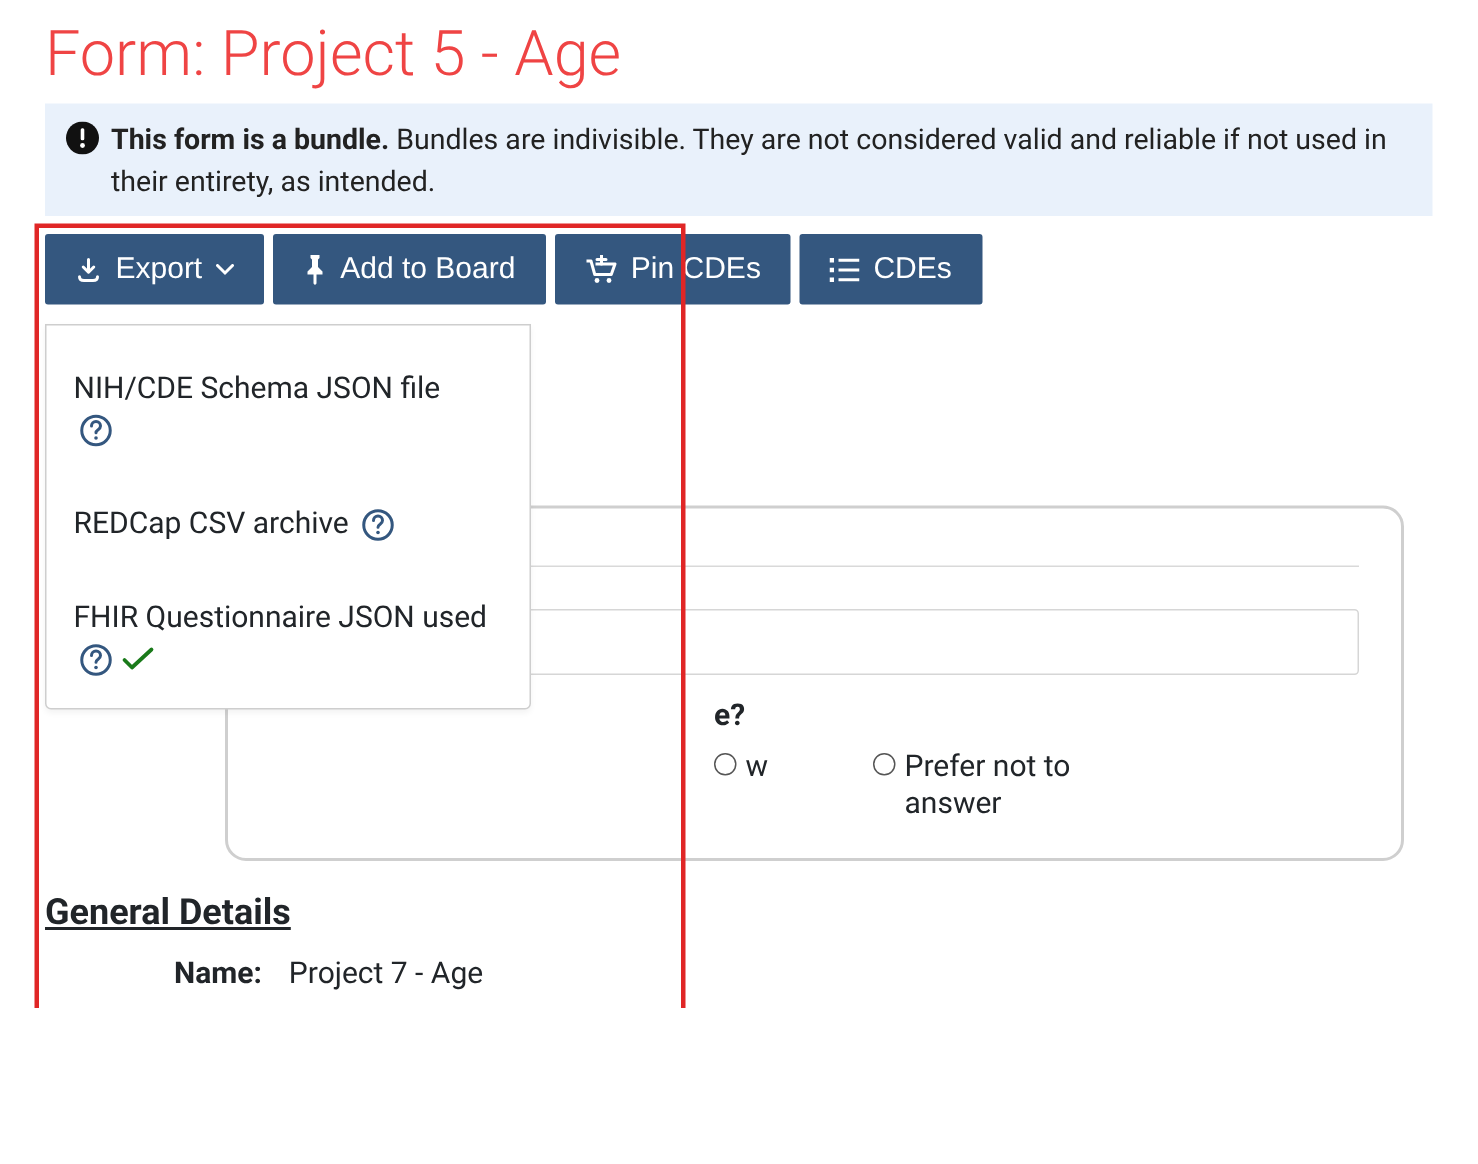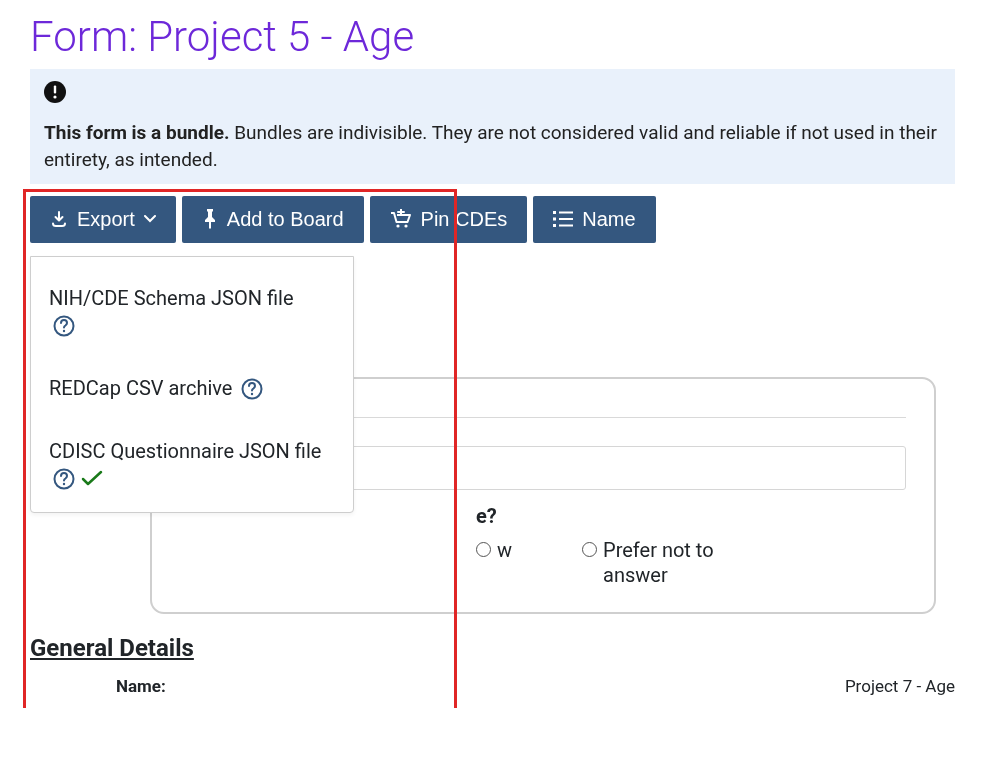--- a/index.html
+++ b/index.html
@@ -6,33 +6,32 @@
     body {
       font-family: -apple-system, BlinkMacSystemFont, "Segoe UI", Roboto, Arial, sans-serif;
       background: #fff;
       color: #212529;
       width: 985px;
       padding: 12px 30px;
     }
     .page-title {
       font-size: 42px;
       font-weight: 300;
-      color: #6d28d9;
+      color: #ef4444;
       margin-bottom: 8px;
     }
     .bundle-banner {
       background: #e9f1fb;
       padding: 10px 14px;
       font-size: 19px;
       color: #222;
       display: flex;
       align-items: flex-start;
       gap: 8px;
       line-height: 1.45;
-      flex-direction: column;
     }
     .bundle-banner .excl-icon {
       flex: 0 0 auto;
       margin-top: 2px;
     }
     .bundle-banner .text { flex: 1; }
     .bundle-banner strong { font-weight: 700; }
 
     .toolbar {
       position: relative;
@@ -156,22 +155,21 @@
       font-weight: 700;
       text-decoration: underline;
       margin-top: 20px;
       color: #212529;
     }
     .detail-row {
       display: flex;
       gap: 18px;
       margin-top: 14px;
       padding-left: 86px;
-      font-size: 17px;
-      justify-content: space-between;
+      font-size: 20px;
     }
     .detail-row .label { font-weight: 700; }
   </style>
 </head>
 <body>
 
 <h1 class="page-title">Form: Project 5 - Age</h1>
 
 <div class="bundle-banner">
   <span class="excl-icon">
@@ -229,39 +227,39 @@
     <span>
       <svg width="20" height="16" viewBox="0 0 20 16" fill="#fff">
         <rect x="0" y="0" width="3" height="3"></rect>
           <rect x="6" y="0.5" width="14" height="2"></rect>
         <rect x="0" y="6.5" width="3" height="3"></rect>
           <rect x="6" y="7" width="14" height="2"></rect>
         <rect x="0" y="13" width="3" height="3"></rect>
           <rect x="6" y="13.5" width="14" height="2"></rect>
       </svg>
     </span>
-    <span>Name</span>
+    <span>CDEs</span>
   </button>
 
   <div class="dropdown" id="export-dropdown">
       <div class="dropdown-item"><span>NIH/CDE Schema JSON file</span><br><span class="help-icon">
           <svg width="22" height="22" viewBox="0 0 22 22">
             <circle cx="11" cy="11" r="9.5" fill="none" stroke="#34577f" stroke-width="2"></circle>
             <path d="M8 8c0-1.7 1.3-3 3-3s3 1.3 3 3c0 1.3-.8 1.9-1.6 2.5-.7.5-1.4 1-1.4 2" fill="none" stroke="#34577f" stroke-width="2" stroke-linecap="round"></path>
             <circle cx="11" cy="16" r="1.2" fill="#34577f"></circle>
           </svg>
         </span></div>
       <div class="dropdown-item"><span>REDCap CSV archive</span> <span class="help-icon">
           <svg width="22" height="22" viewBox="0 0 22 22">
             <circle cx="11" cy="11" r="9.5" fill="none" stroke="#34577f" stroke-width="2"></circle>
             <path d="M8 8c0-1.7 1.3-3 3-3s3 1.3 3 3c0 1.3-.8 1.9-1.6 2.5-.7.5-1.4 1-1.4 2" fill="none" stroke="#34577f" stroke-width="2" stroke-linecap="round"></path>
             <circle cx="11" cy="16" r="1.2" fill="#34577f"></circle>
           </svg>
         </span></div>
-      <div class="dropdown-item"><span>CDISC Questionnaire JSON file</span><br><span class="help-icon">
+      <div class="dropdown-item"><span>FHIR Questionnaire JSON used</span><br><span class="help-icon">
           <svg width="22" height="22" viewBox="0 0 22 22">
             <circle cx="11" cy="11" r="9.5" fill="none" stroke="#34577f" stroke-width="2"></circle>
             <path d="M8 8c0-1.7 1.3-3 3-3s3 1.3 3 3c0 1.3-.8 1.9-1.6 2.5-.7.5-1.4 1-1.4 2" fill="none" stroke="#34577f" stroke-width="2" stroke-linecap="round"></path>
             <circle cx="11" cy="16" r="1.2" fill="#34577f"></circle>
           </svg>
         </span><span class="check-icon">
           <svg width="22" height="18" viewBox="0 0 22 18">
             <path d="M2 9l5 5L20 2" fill="none" stroke="#1a7a1a" stroke-width="2.5" stroke-linecap="round" stroke-linejoin="round"></path>
           </svg>
         </span></div>

